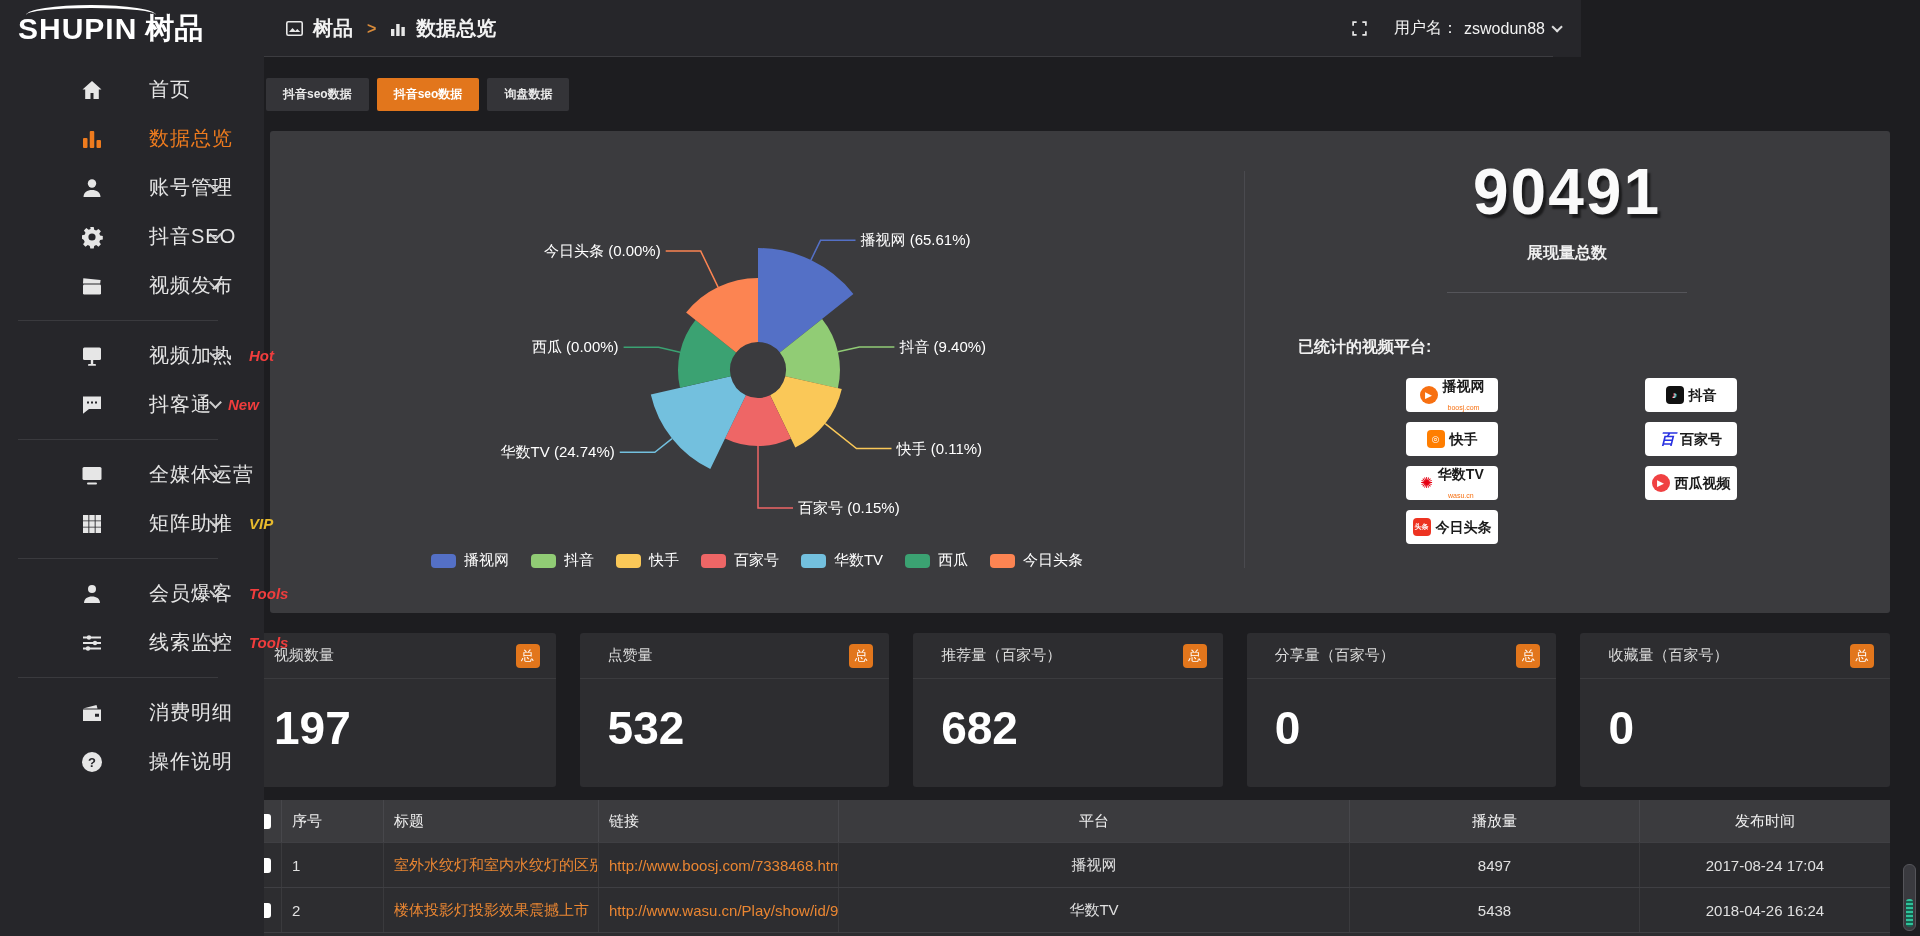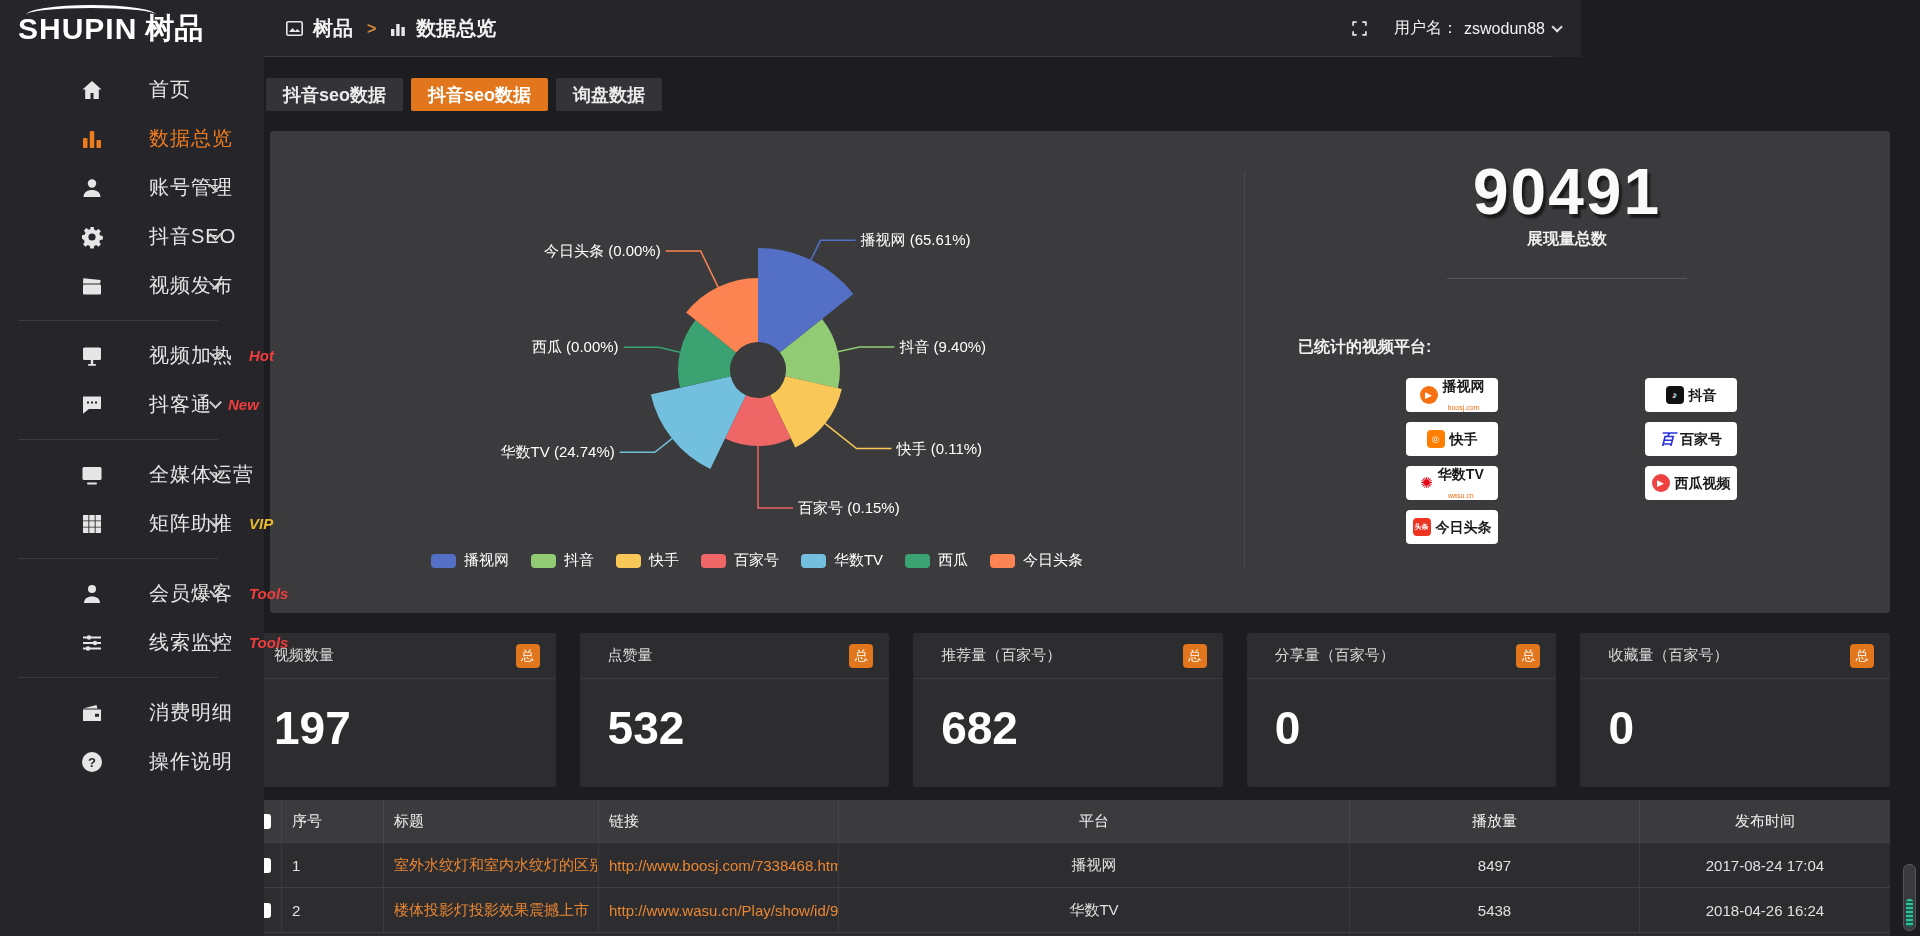--- a/index.html
+++ b/index.html
@@ -25,35 +25,35 @@
   .side-item { position:relative; height:49px; display:flex; align-items:center; padding-left:80px; cursor:pointer; color:#e6e6e6; }
   .side-item .ic { width:24px; height:24px; margin-right:45px; flex:0 0 24px; display:flex; align-items:center; justify-content:center; }
   .side-item .lb { font-size:20px; font-weight:500; letter-spacing:1px; white-space:nowrap; }
   .side-item.active { color:#ee7b1e; }
   .side-badge { font-size:15px; font-weight:700; font-style:italic; margin-left:16px; }
   .side-chev { position:absolute; right:44px; width:9px; height:9px; border-right:2px solid #cfcfcf; border-bottom:2px solid #cfcfcf; transform:rotate(45deg); margin-top:-4px; }
   .side-divider { height:1px; background:#3a3a3e; margin:10px 46px 10px 18px; }
 
   
   .tabs { position:absolute; left:266px; top:78px; display:flex; gap:8px; z-index:3; }
-  .tab { height:33px; padding:0 17px; display:flex; align-items:center; font-size:18px; font-weight:700; background:#343438; color:#ececec; border-radius:2px; cursor:pointer; white-space:nowrap; }
+  .tab { height:33px; padding:0 17px; display:flex; align-items:center; font-size:12px; font-weight:700; background:#343438; color:#ececec; border-radius:2px; cursor:pointer; white-space:nowrap; }
   .tab.active { background:#e2761c; color:#fff; }
 
   
   .main-panel { position:absolute; left:270px; top:131px; width:1620px; height:482px; background:#3b3b3e; border-radius:3px; }
   .v-divider { position:absolute; left:974px; top:40px; bottom:45px; width:1px; background:#4a4a4f; }
   .pie-wrap { position:absolute; left:60px; top:30px; width:860px; height:430px; }
   .legend { position:absolute; left:0; top:420px; width:974px; display:flex; justify-content:center; gap:22px; }
   .legend-item { display:flex; align-items:center; gap:8px; cursor:pointer; }
   .legend-swatch { width:25px; height:14px; border-radius:4px; }
   .legend-label { font-size:15px; color:#fff; }
 
   .right-col { position:absolute; left:974px; top:0; right:0; bottom:0; text-align:center; }
   .total-number { margin-top:24px; font-size:64px; font-weight:800; color:#fafafa; text-shadow:3px 4px 2px rgba(0,0,0,.55); letter-spacing:2px; }
-  .total-label { font-size:16px; font-weight:700; color:#f0f0f0; }
+  .total-label { margin-top:14px; font-size:16px; font-weight:700; color:#f0f0f0; }
   .h-divider { width:240px; height:1px; background:#55555a; margin:28px auto 0 auto; }
   .platforms-label { position:absolute; left:54px; top:206px; font-size:16px; font-weight:700; color:#f0f0f0; }
   .platform-grid { position:absolute; left:162px; top:247px; display:grid; grid-template-columns:92px 92px; column-gap:147px; row-gap:10px; }
   .pbadge { width:92px; height:34px; background:#fff; border-radius:4px; display:flex; align-items:center; justify-content:center; gap:5px; overflow:hidden; }
   .pbadge .nm { color:#1a1a1a; font-weight:700; font-size:14px; white-space:nowrap; }
   .pbadge .sub { font-size:7px; line-height:7px; }
   .lg-circle { width:18px; height:18px; border-radius:50%; display:flex; align-items:center; justify-content:center; color:#fff; font-size:9px; flex:0 0 18px; }
   .lg-square { width:18px; height:18px; border-radius:4px; display:flex; align-items:center; justify-content:center; color:#fff; font-size:9px; flex:0 0 18px; }
 
   

